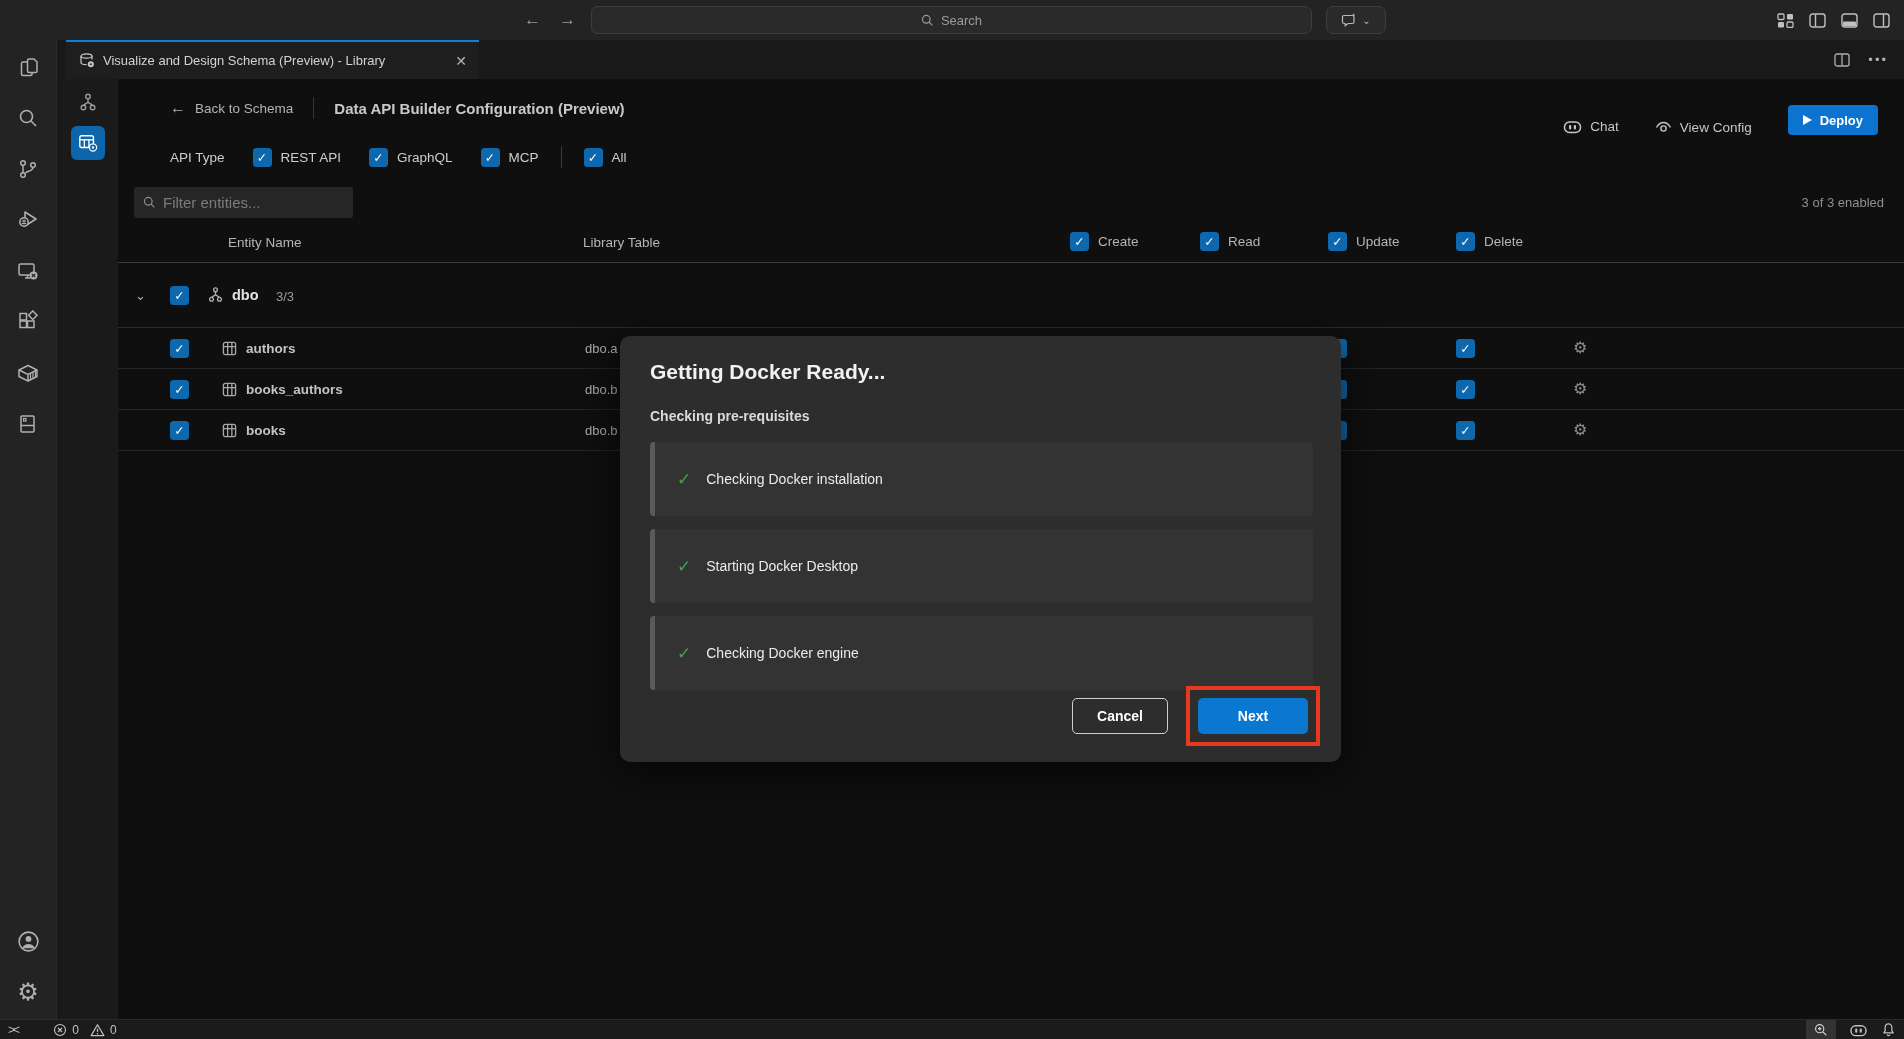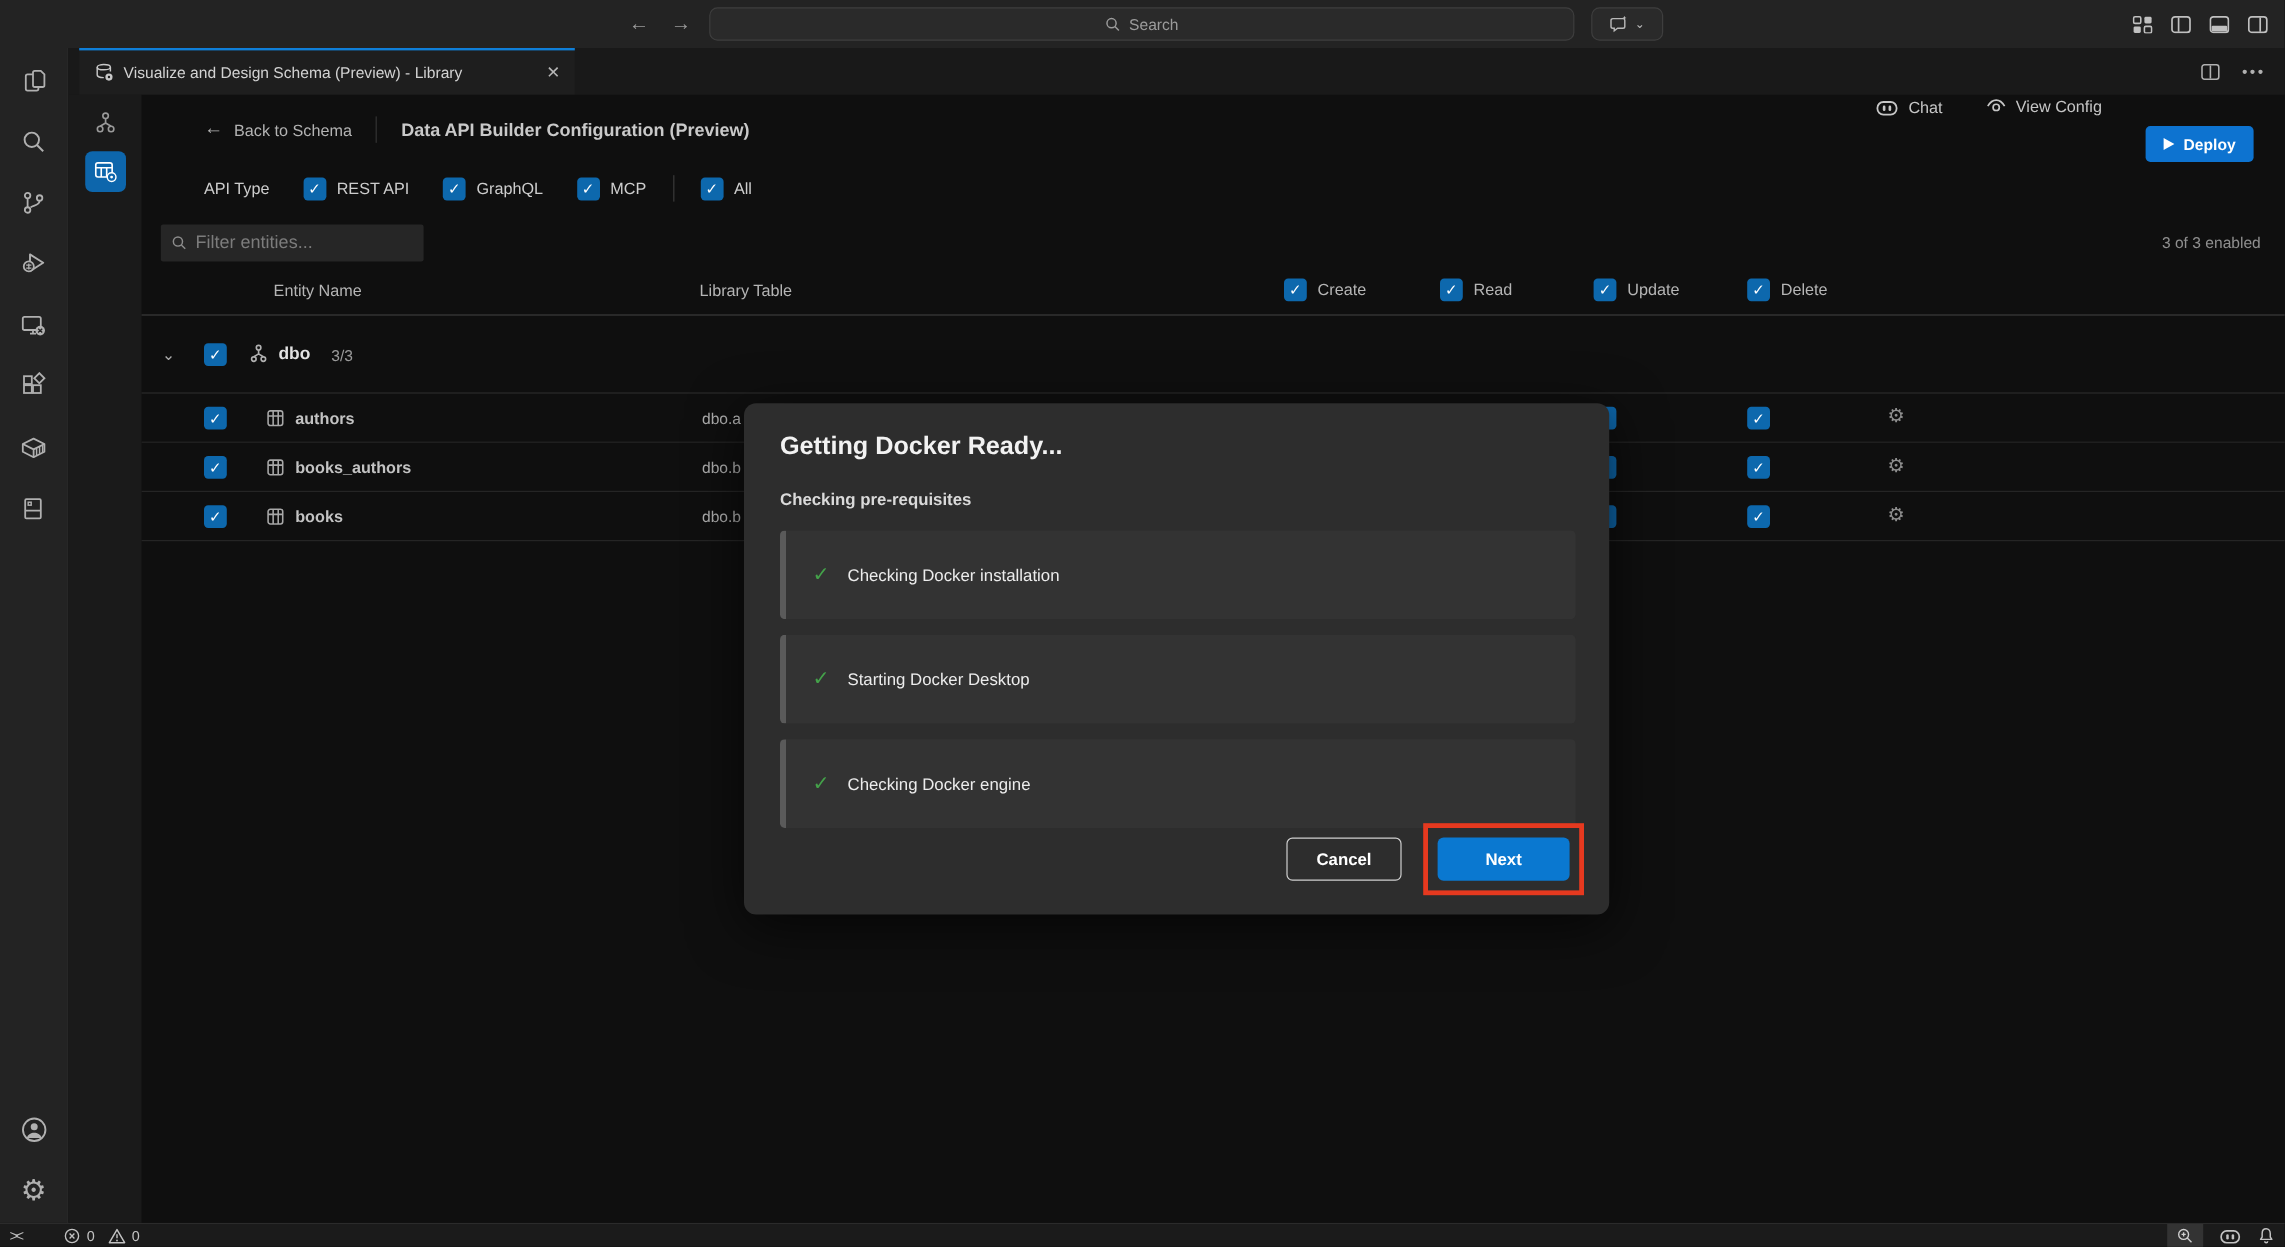--- a/index.html
+++ b/index.html
@@ -28,21 +28,21 @@
   .editor-row { flex:1; display:flex; }
   .strip { width:61px; background:#1a1a1a; display:flex; flex-direction:column; align-items:center; padding-top:12px; gap:13px; }
   .strip .tile { width:34px; height:34px; border-radius:6px; background:#0d66ac; display:flex; align-items:center; justify-content:center; }
   .content { flex:1; position:relative; background:#0f0f0f; }
 
   
   .page-header { position:absolute; top:0; left:0; right:0; height:58px; display:flex; align-items:center; padding-left:52px; }
   .back-link { display:flex; align-items:center; gap:9px; color:#b3b3b3; font-size:13.5px; }
   .hdr-divider { width:1px; height:22px; background:#343434; margin:0 20px; }
   .page-title { font-size:15px; font-weight:bold; color:#c9c9c9; }
-  .hdr-right { margin-left:auto; display:flex; align-items:flex-start; gap:36px; padding-right:26px; }
+  .hdr-right { margin-left:auto; display:flex; align-items:flex-end; gap:36px; padding-right:26px; }
   .hdr-action { display:flex; align-items:center; gap:8px; color:#c6c6c6; font-size:13.5px; cursor:default; }
   .deploy-btn { display:flex; align-items:center; gap:8px; background:#0d73d0; color:#fff; font-weight:bold; font-size:13px; border:none; border-radius:4px; height:30px; padding:0 15px;margin-top:24px; }
   .play { width:0; height:0; border-left:9px solid #fff; border-top:5.5px solid transparent; border-bottom:5.5px solid transparent; }
 
   
   .filter-row { position:absolute; top:58px; left:0; right:0; height:40px; display:flex; align-items:center; padding-left:52px; gap:28px; color:#cdcdcd; font-size:13.5px; }
   .opt { display:flex; align-items:center; gap:9px; }
   .cb { width:19px; height:19px; border-radius:3.5px; background:#0d68ad; display:inline-flex; align-items:center; justify-content:center; flex:0 0 auto; }
   .cb::after { content:"✓"; color:#fff; font-size:12.5px; font-weight:bold; }
   .vsep { width:1px; height:22px; background:#3a3a3a; margin:0 -6px; }

